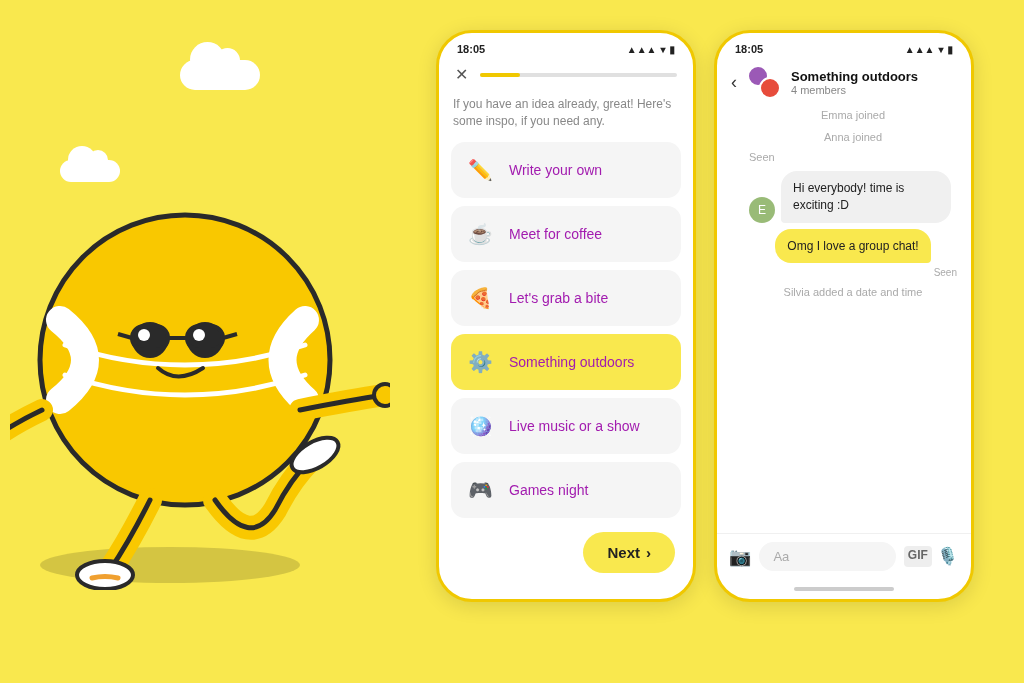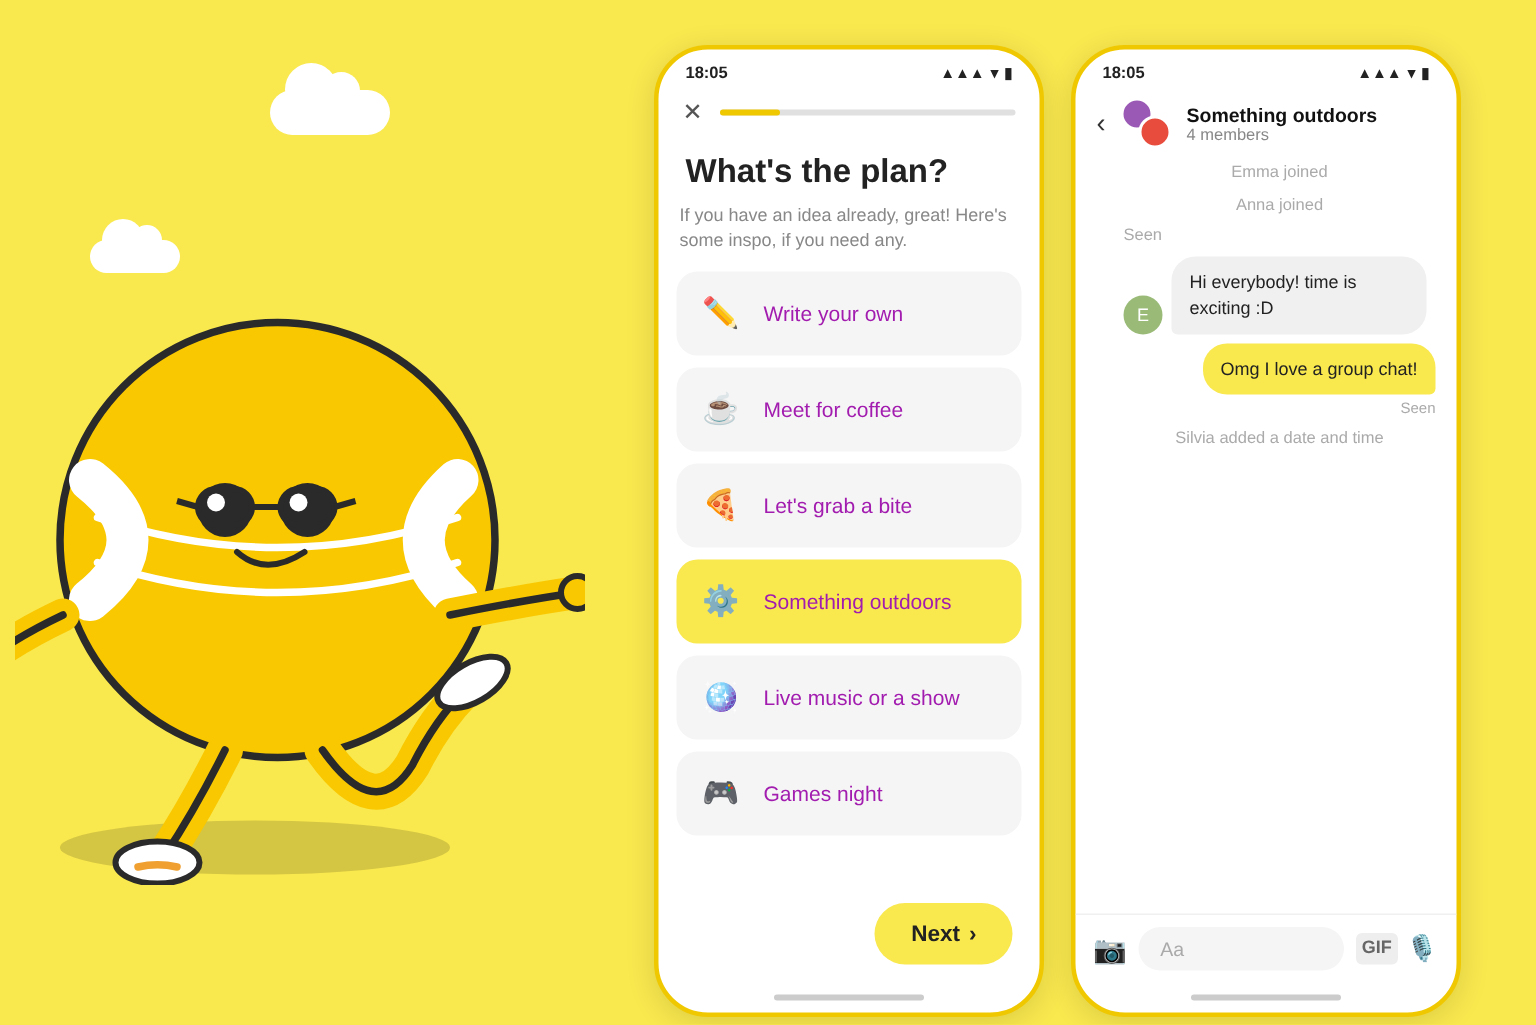--- a/index.html
+++ b/index.html
@@ -62,21 +62,21 @@
     .phones-area {
       position: absolute;
       right: 50px;
       top: 30px;
       display: flex;
       gap: 18px;
     }
 
     .phone {
       width: 260px;
-      height: 648px;
+      height: 572px;
       background: white;
       border-radius: 36px;
       border: 3px solid #F0C800;
       overflow: hidden;
       box-shadow: 0 4px 20px rgba(0,0,0,0.12);
       display: flex;
       flex-direction: column;
       position: relative;
     }
 
@@ -246,21 +246,21 @@
       font-size: 11px;
       color: #aaa;
       margin-bottom: 2px;
     }
     .chat-bubble-row {
       display: flex;
       align-items: flex-end;
       gap: 6px;
     }
     .chat-bubble-row.me {
-      justify-content: flex-end;
+      justify-content: center;
     }
     .chat-user-avatar {
       width: 26px;
       height: 26px;
       border-radius: 50%;
       background: #bbb;
       flex-shrink: 0;
       overflow: hidden;
       display: flex;
       align-items: center;
@@ -406,21 +406,20 @@
       </div>
     </div>
 
     <div class="phone1-header">
       <span class="close-btn">✕</span>
       <div class="progress-bar-container">
         <div class="progress-bar-fill"></div>
       </div>
     </div>
 
-    <div class="phone1-title">What's the plan?</div>
     <div class="phone1-subtitle">If you have an idea already, great!
 Here's some inspo, if you need any.</div>
 
     <div class="plan-options">
 
       <div class="plan-option">
         <div class="plan-option-icon">✏️</div>
         <span class="plan-option-label">Write your own</span>
       </div>
 

